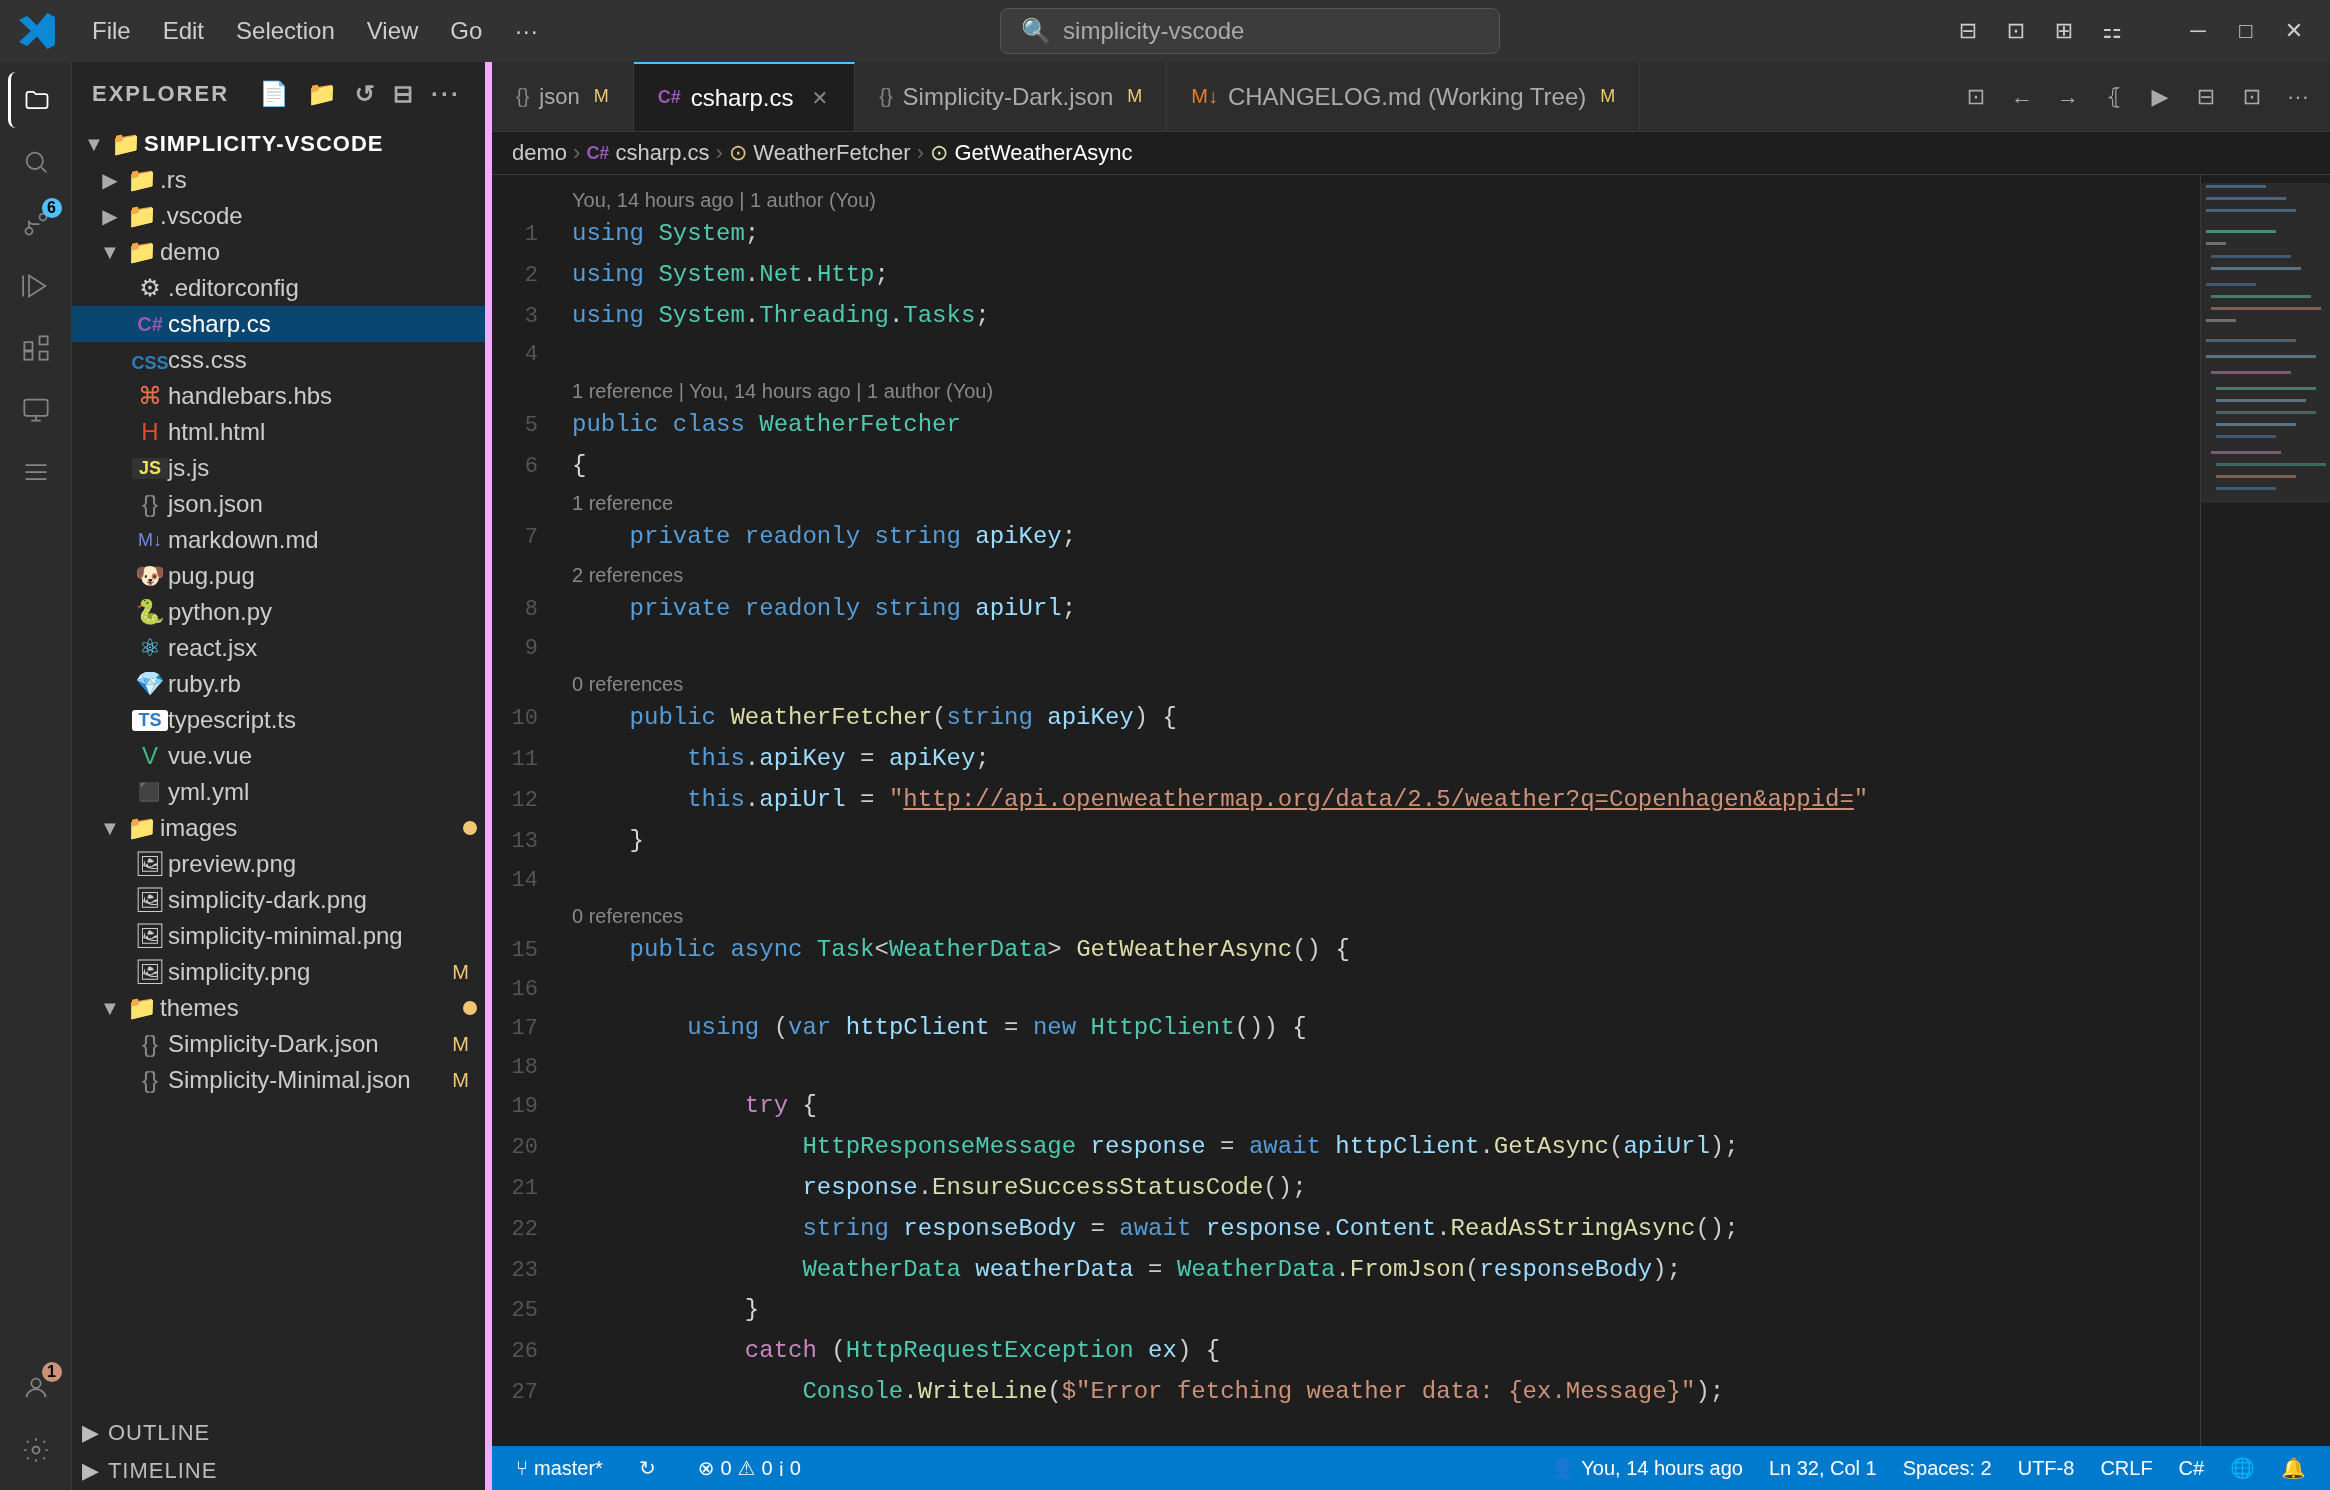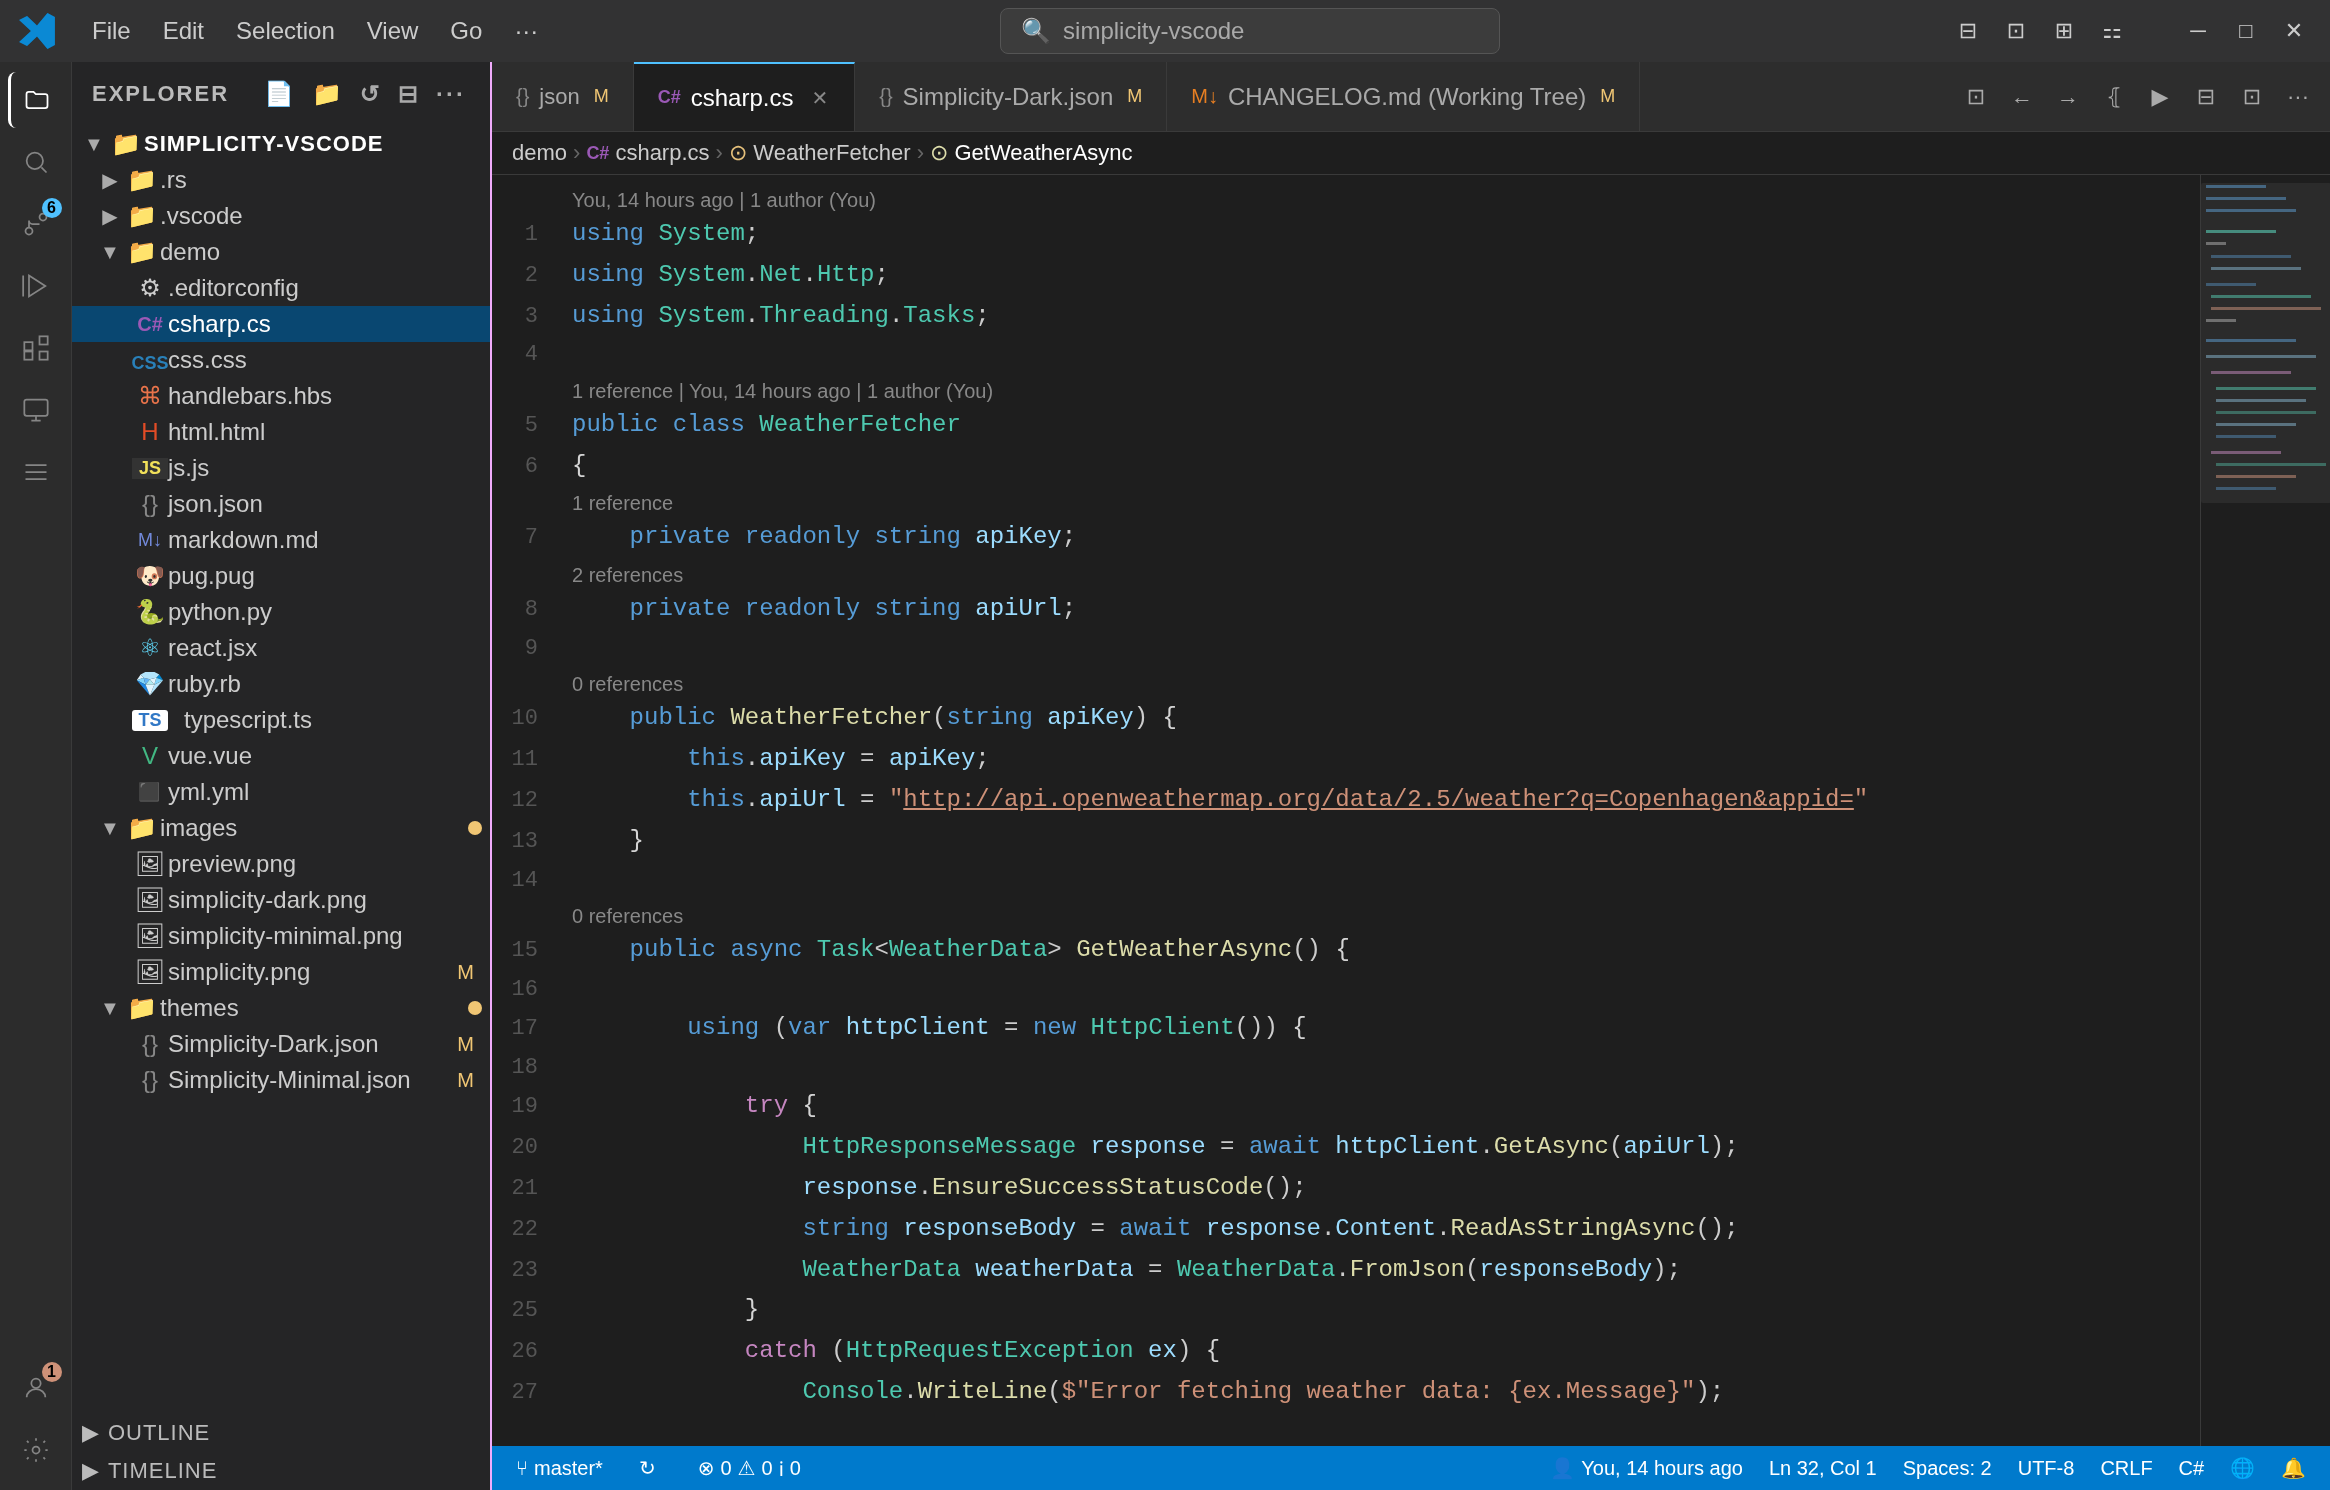--- a/index.html
+++ b/index.html
@@ -110,21 +110,21 @@
       flex-direction: column;
       align-items: center;
       gap: 6px;
       padding-bottom: 12px;
     }
 
     
     .sidebar {
       width: 420px;
       background: #252526;
-      border-right: 2px solid #f0abfc;
+      border-right: 7px solid #f0abfc;
       display: flex;
       flex-direction: column;
       overflow: hidden;
     }
     .sidebar-header {
       display: flex;
       align-items: center;
       justify-content: space-between;
       padding: 14px 20px;
       font-size: 22px;
@@ -555,21 +555,21 @@
         <span class="tree-label">python.py</span>
       </div>
       <div class="tree-item" style="padding-left:60px;">
         <span class="tree-icon" style="color:#61dafb; width:36px; display:inline-flex; align-items:center; justify-content:center;">⚛</span>
         <span class="tree-label">react.jsx</span>
       </div>
       <div class="tree-item" style="padding-left:60px;">
         <span class="tree-icon" style="color:#cc342d; width:36px; display:inline-flex; align-items:center; justify-content:center;">💎</span>
         <span class="tree-label">ruby.rb</span>
       </div>
-      <div class="tree-item" style="padding-left:60px;gap:16px;">
+      <div class="tree-item" style="padding-left:60px;">
         <span class="tree-icon" style="color:#3178c6; width:36px; display:inline-flex; align-items:center; justify-content:center; font-size:18px; background:#fff; border-radius:3px; font-weight:bold;">TS</span>
         <span class="tree-label">typescript.ts</span>
       </div>
       <div class="tree-item" style="padding-left:60px;">
         <span class="tree-icon" style="color:#42b883; width:36px; display:inline-flex; align-items:center; justify-content:center;">V</span>
         <span class="tree-label">vue.vue</span>
       </div>
       <div class="tree-item" style="padding-left:60px;">
         <span class="tree-icon" style="color:#e74c3c; width:36px; display:inline-flex; align-items:center; justify-content:center; font-size:18px;">⬛</span>
         <span class="tree-label">yml.yml</span>

